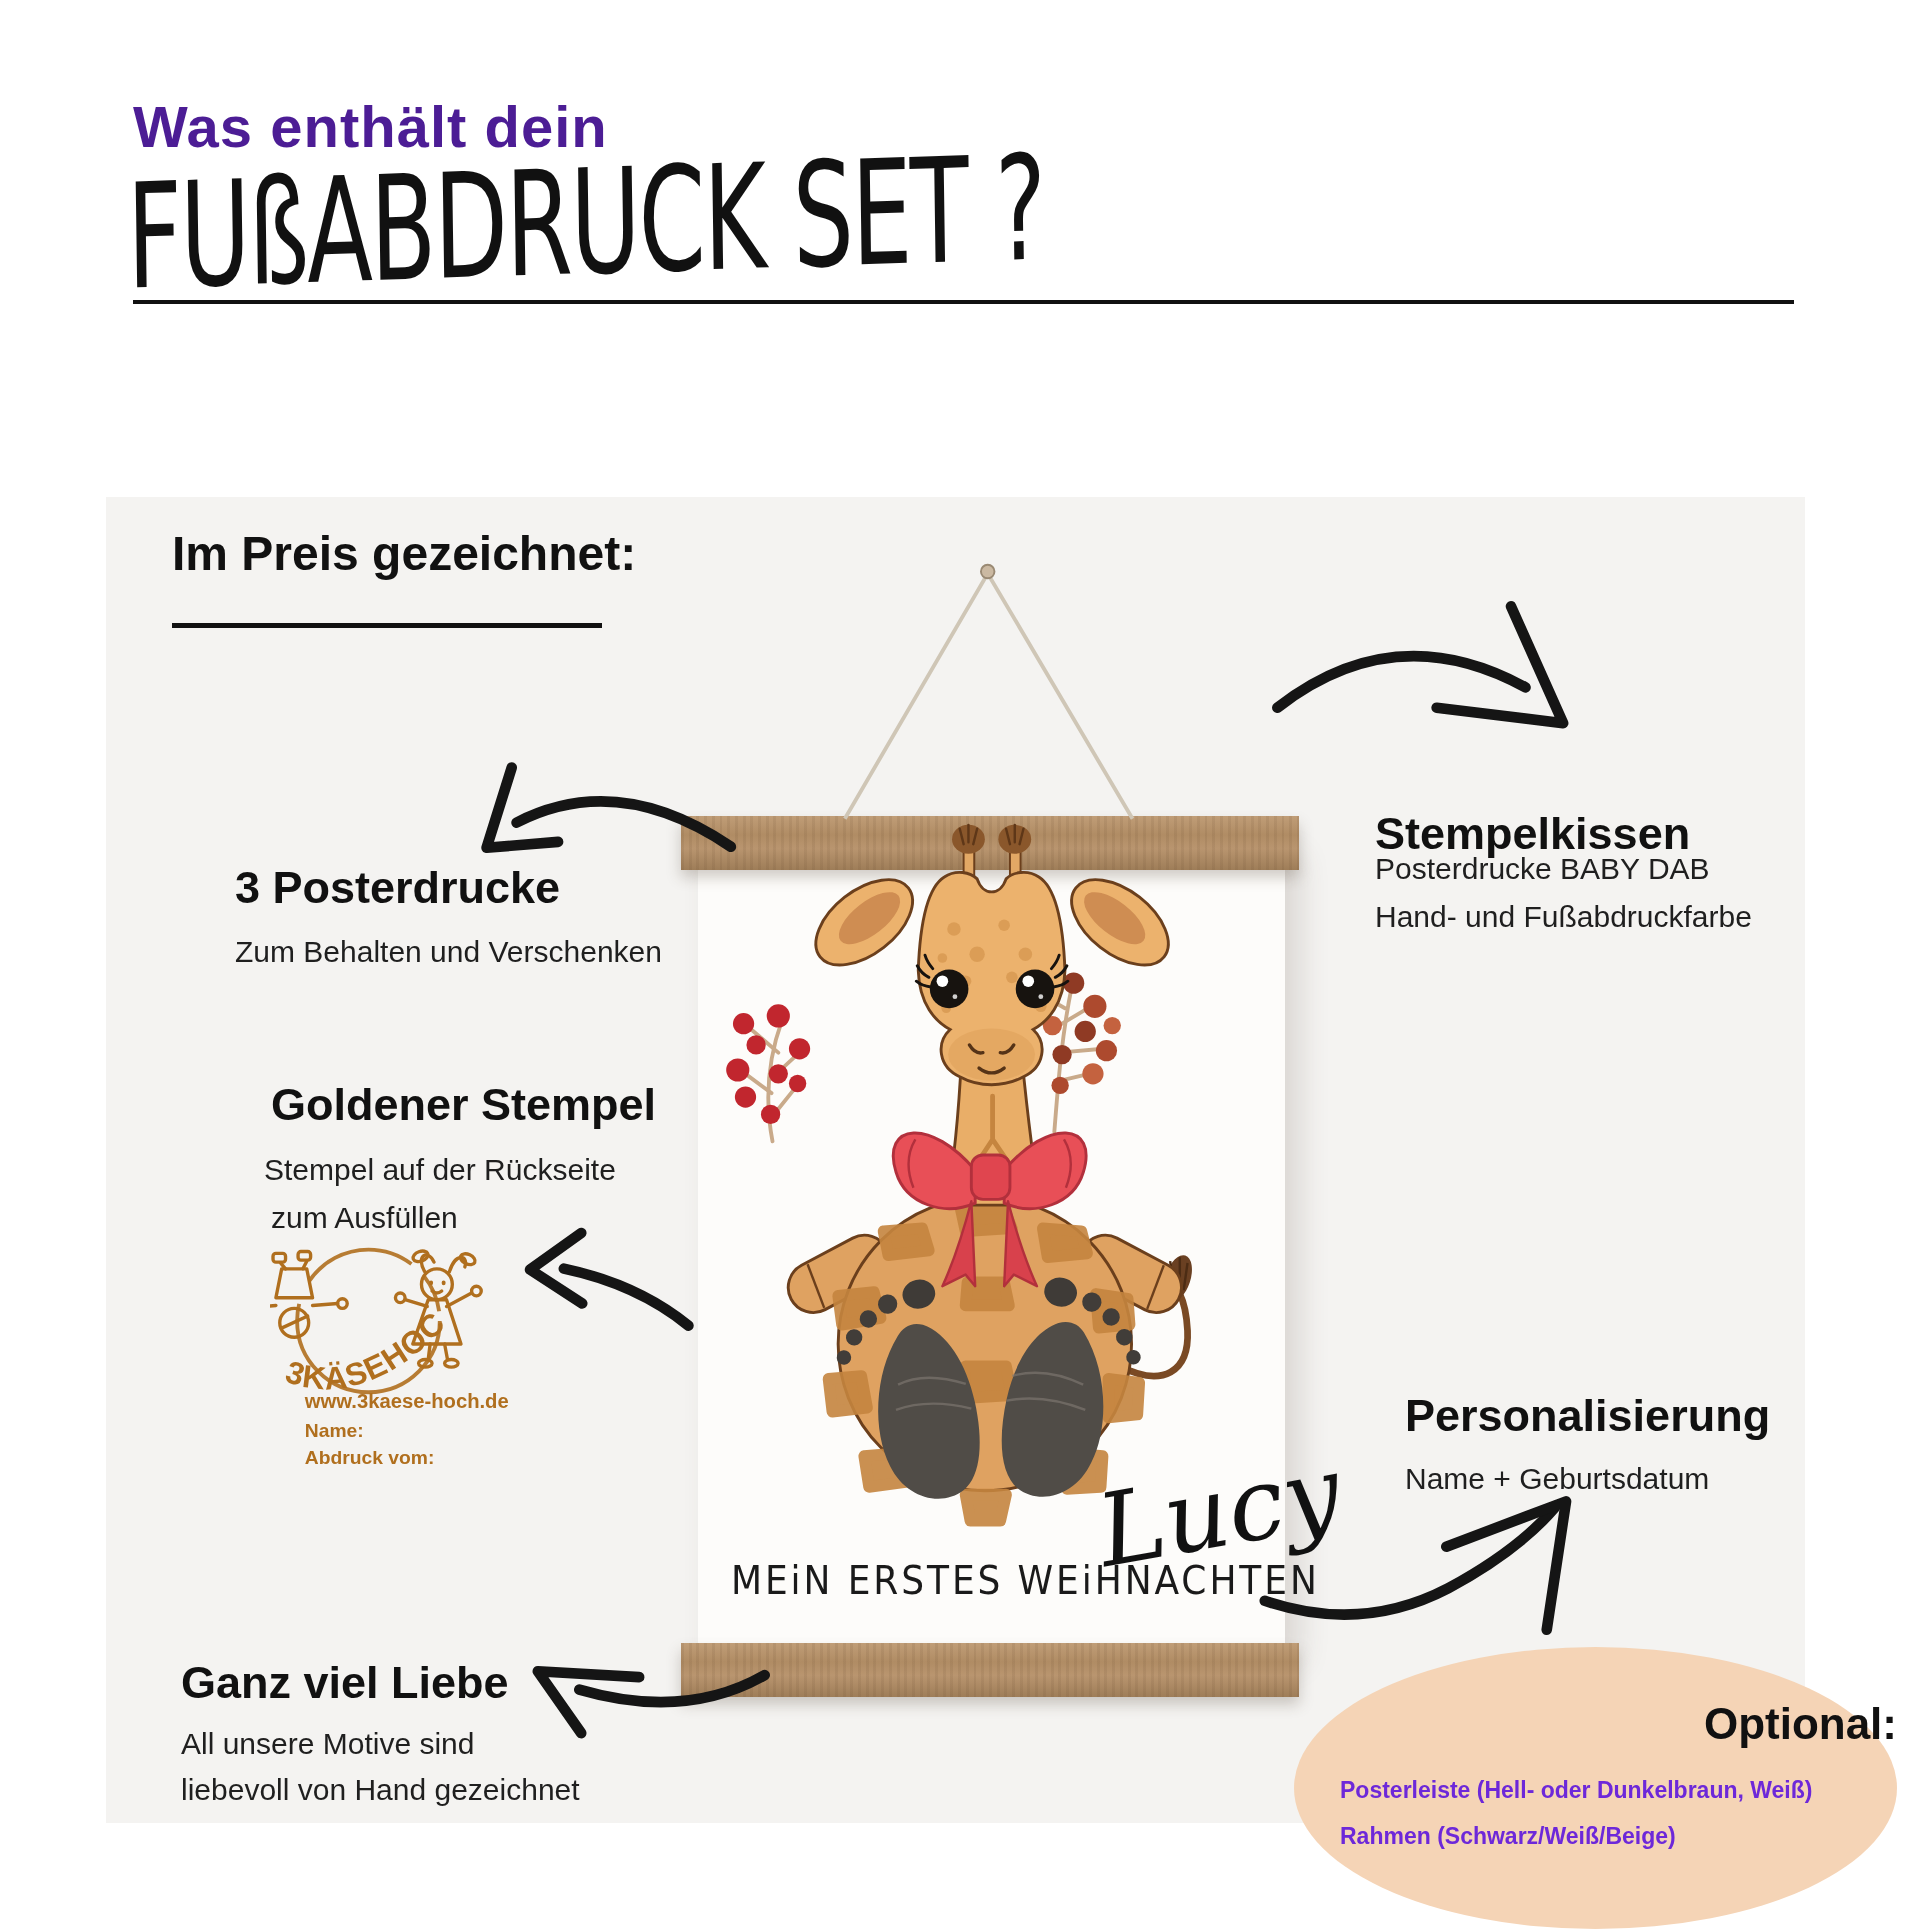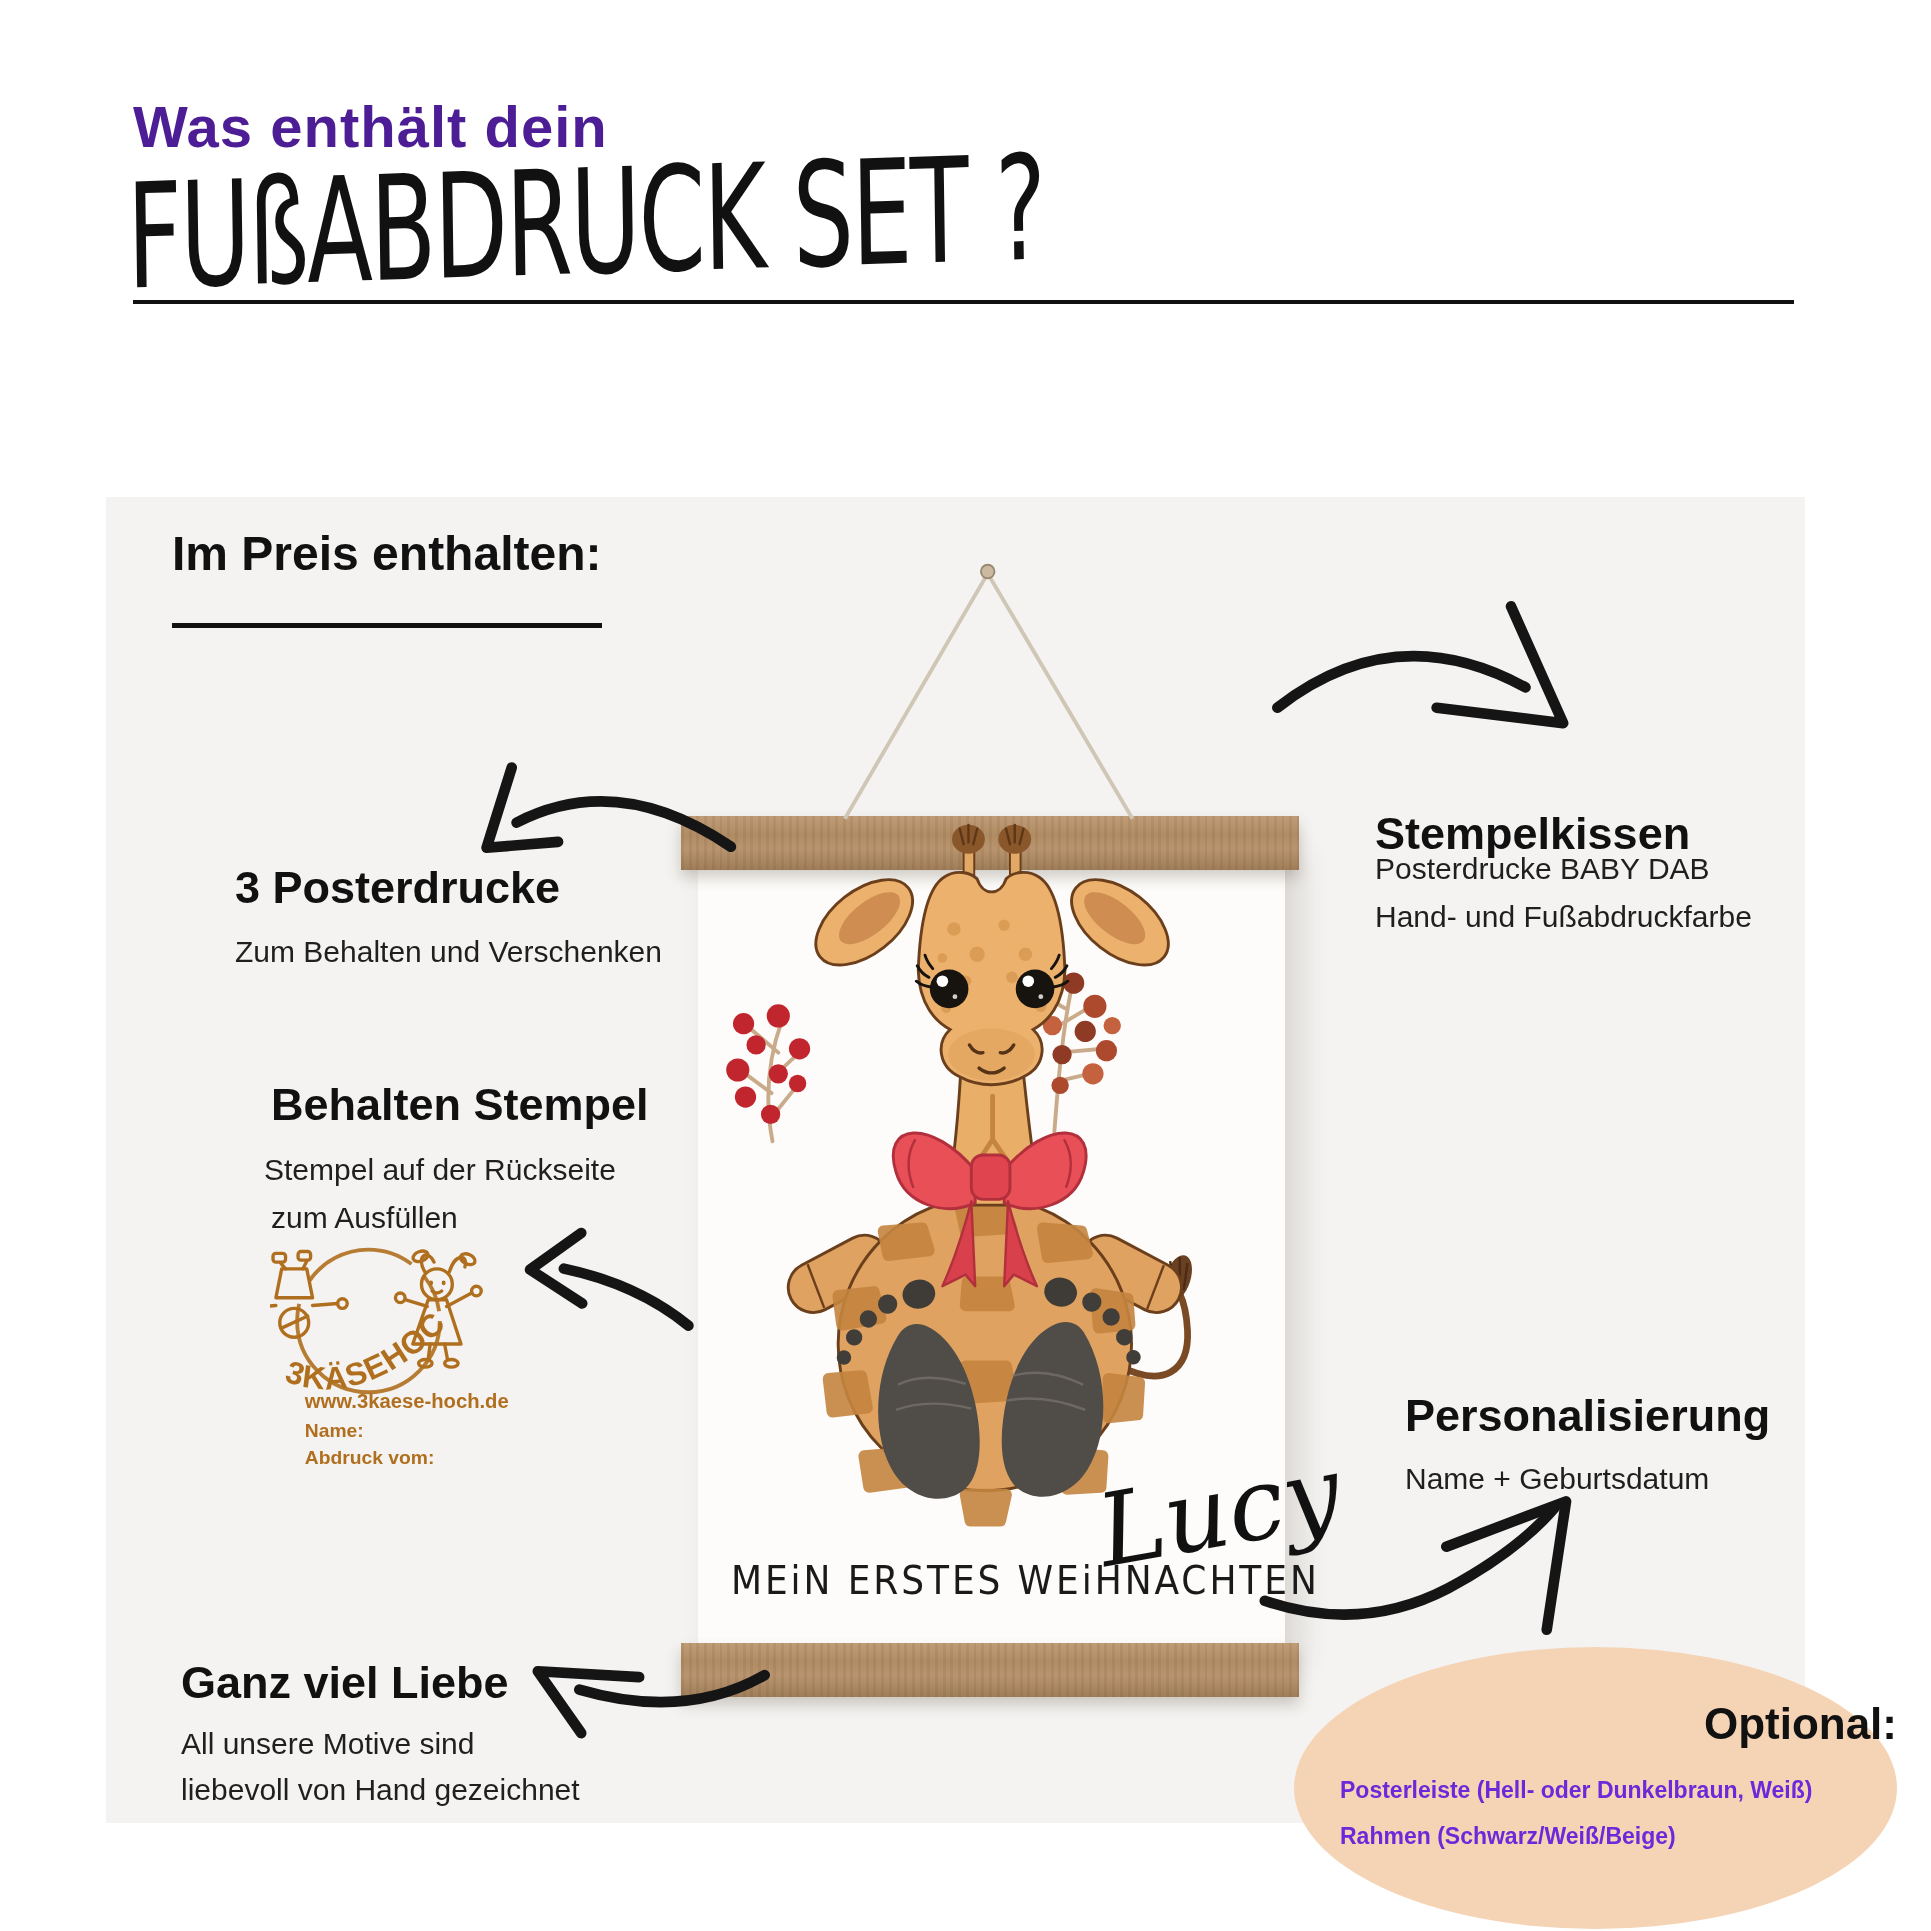--- a/index.html
+++ b/index.html
@@ -52,21 +52,21 @@
   .overlay{left:0;top:0;width:1931px;height:1931px;pointer-events:none;}
 </style>
 </head>
 <body>
 
 <div class="abs title-line1">Was enthält dein</div>
 <div class="abs title-line2">FUßABDRUCK SET ?</div>
 <div class="abs divider"></div>
 
 <div class="abs panel"></div>
-<div class="abs panel-heading">Im Preis enthalten:</div>
+<div class="abs panel-heading">Im Preis gezeichnet:</div>
 <div class="abs panel-underline"></div>
 
 <div class="abs paper"></div>
 <div class="abs wood-bar bar-top"></div>
 <div class="abs wood-bar bar-bottom"></div>
 
 <svg class="abs" style="left:676px;top:811px;" width="637" height="850" viewBox="700 840 660 880">
 
   <g stroke="#c9aa8a" stroke-width="4" fill="none" stroke-linecap="round">
     <path d="M800 1182 C 792 1140 794 1100 810 1056"></path>
@@ -215,21 +215,21 @@
       <circle cx="1170" cy="1400" r="7.5" fill="#413d39"></circle>
   </g>
 </svg>
 
 <div class="abs poster-caption">MEiN ERSTES WEiHNACHTEN</div>
 <div class="abs poster-name">Lucy</div>
 
 <div class="abs sec-title" style="left:235px;top:862px;">3 Posterdrucke</div>
 <div class="abs sec-desc" style="left:235px;top:929px;">Zum Behalten und Verschenken</div>
 
-<div class="abs sec-title" style="left:271px;top:1079px;">Behalten Stempel</div>
+<div class="abs sec-title" style="left:271px;top:1079px;">Goldener Stempel</div>
 <div class="abs sec-desc" style="left:264px;top:1147px;">Stempel auf der Rückseite</div>
 <div class="abs sec-desc" style="left:271px;top:1195px;text-align:right;">zum Ausfüllen</div>
 
 <div class="abs sec-title" style="left:1375px;top:808px;">Stempelkissen</div>
 <div class="abs sec-desc" style="left:1375px;top:846px;">Posterdrucke BABY DAB</div>
 <div class="abs sec-desc" style="left:1375px;top:894px;">Hand- und Fußabdruckfarbe</div>
 
 <div class="abs sec-title" style="left:1405px;top:1390px;">Personalisierung</div>
 <div class="abs sec-desc" style="left:1405px;top:1456px;">Name + Geburtsdatum</div>
 

